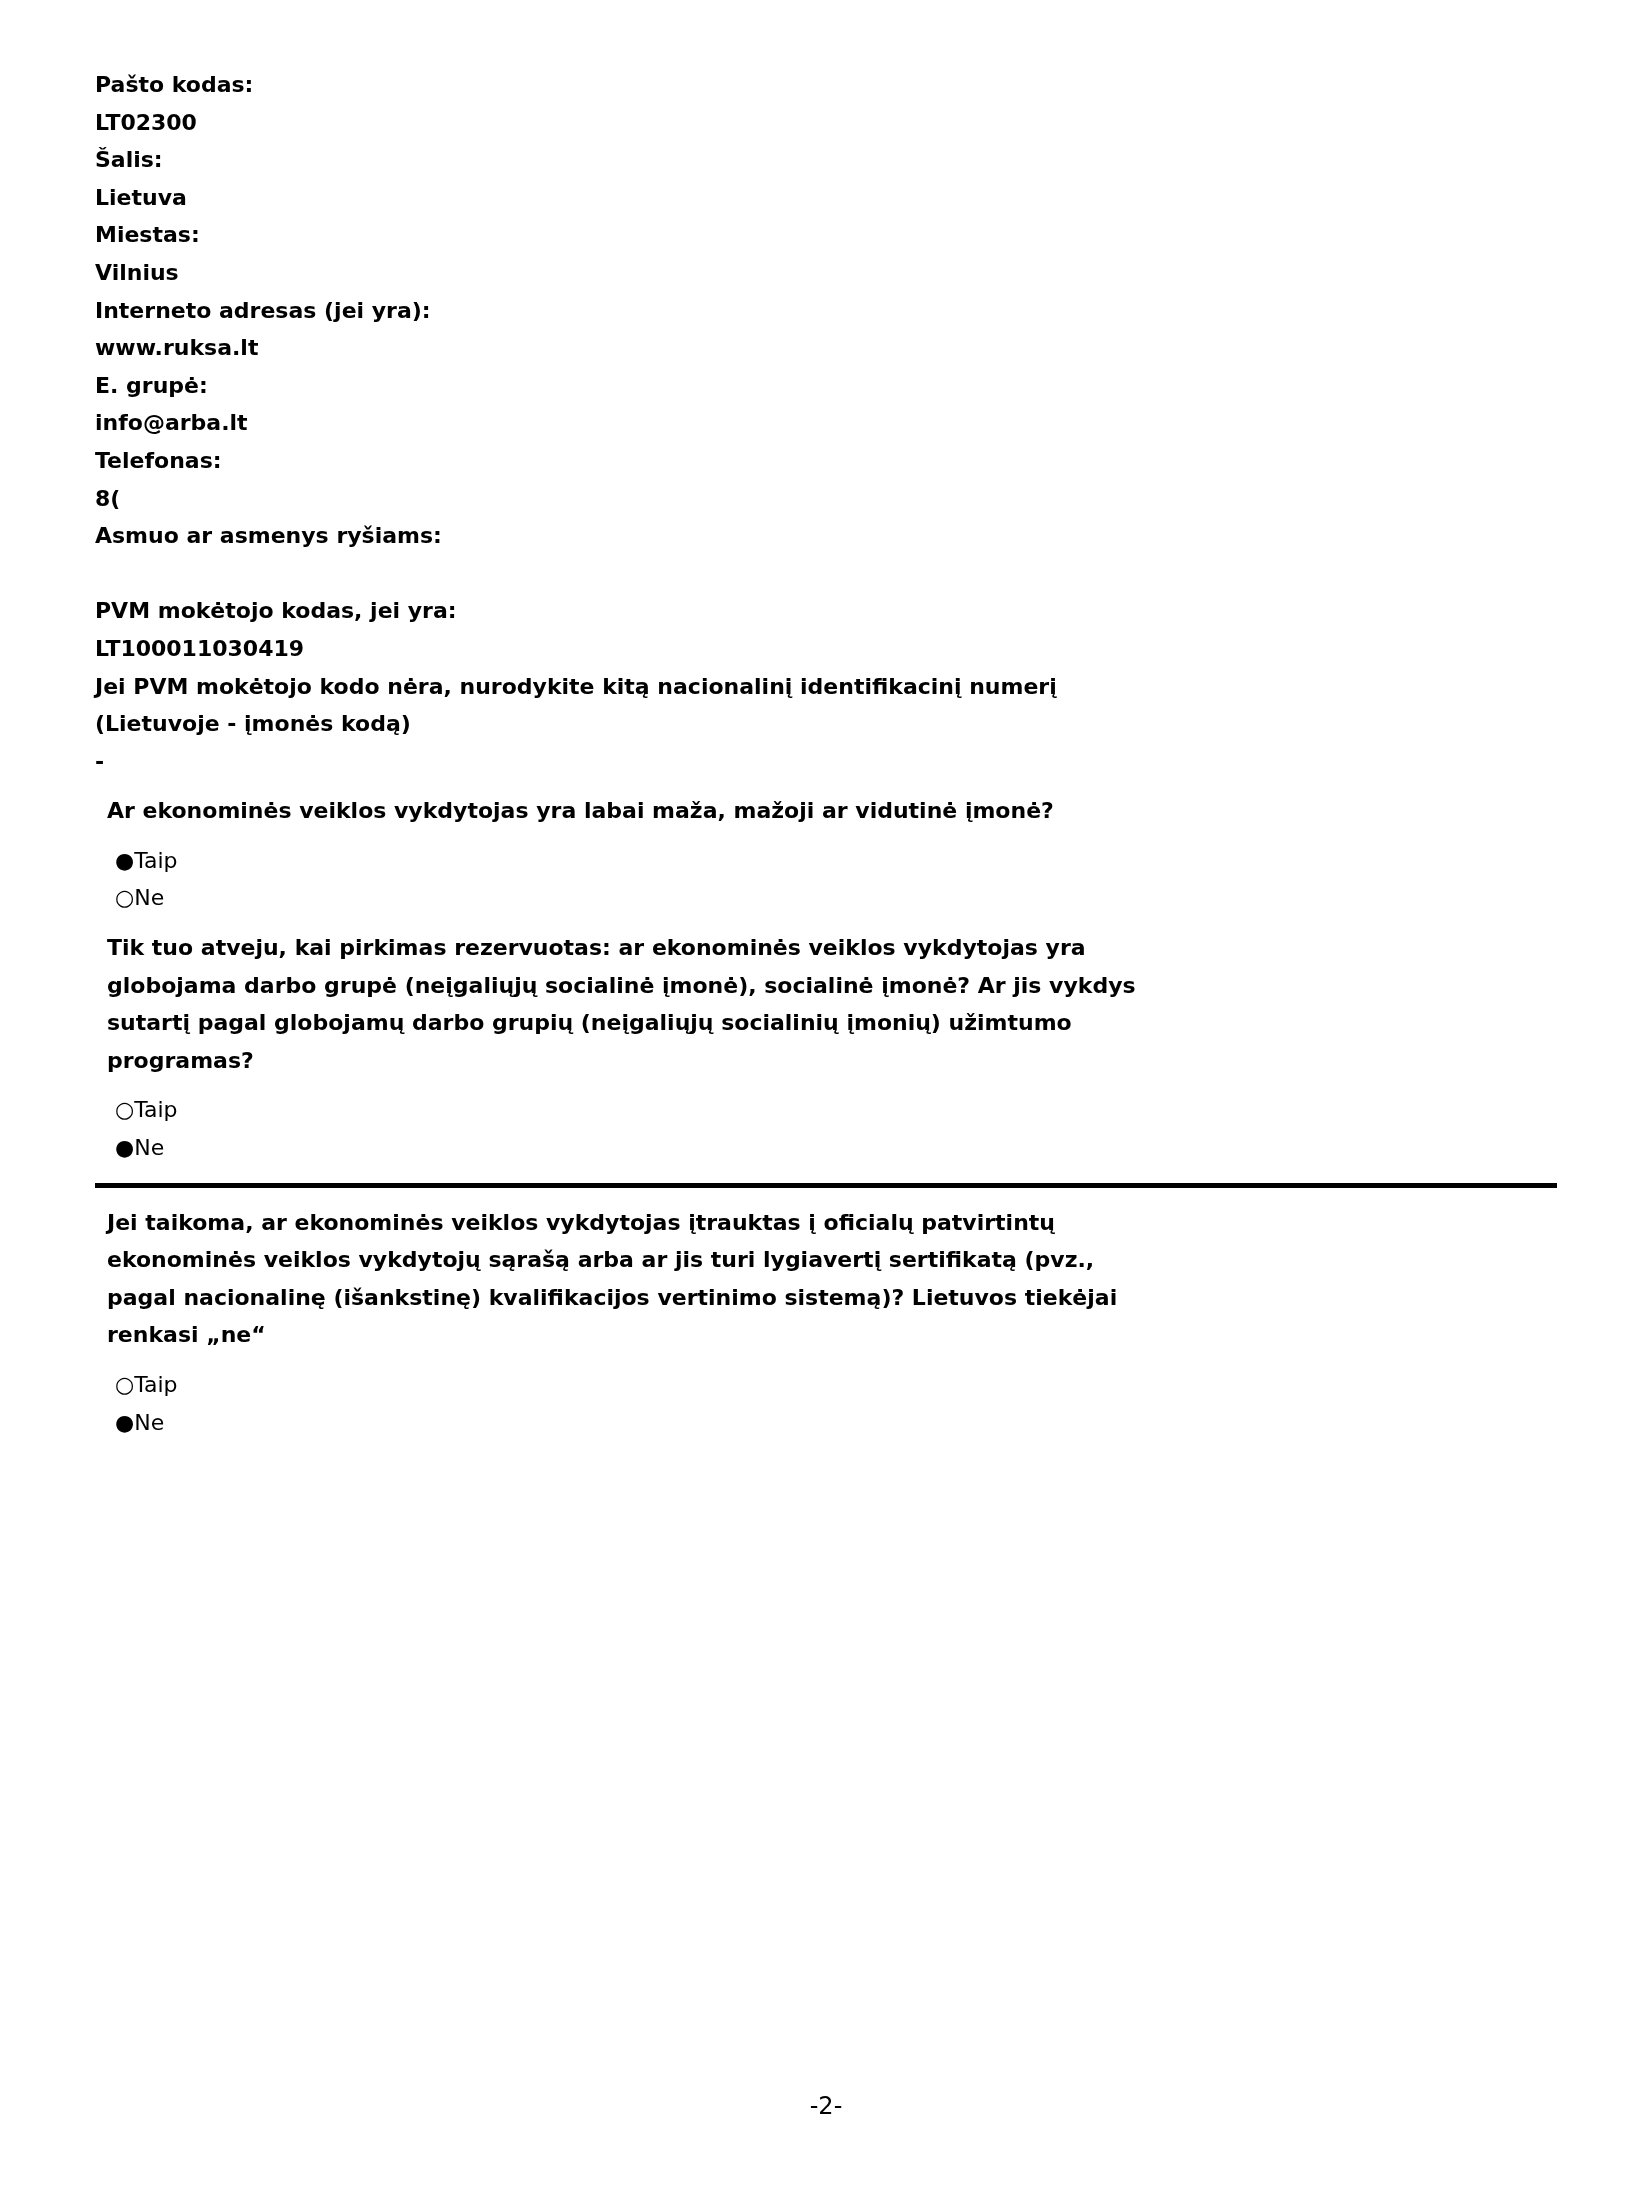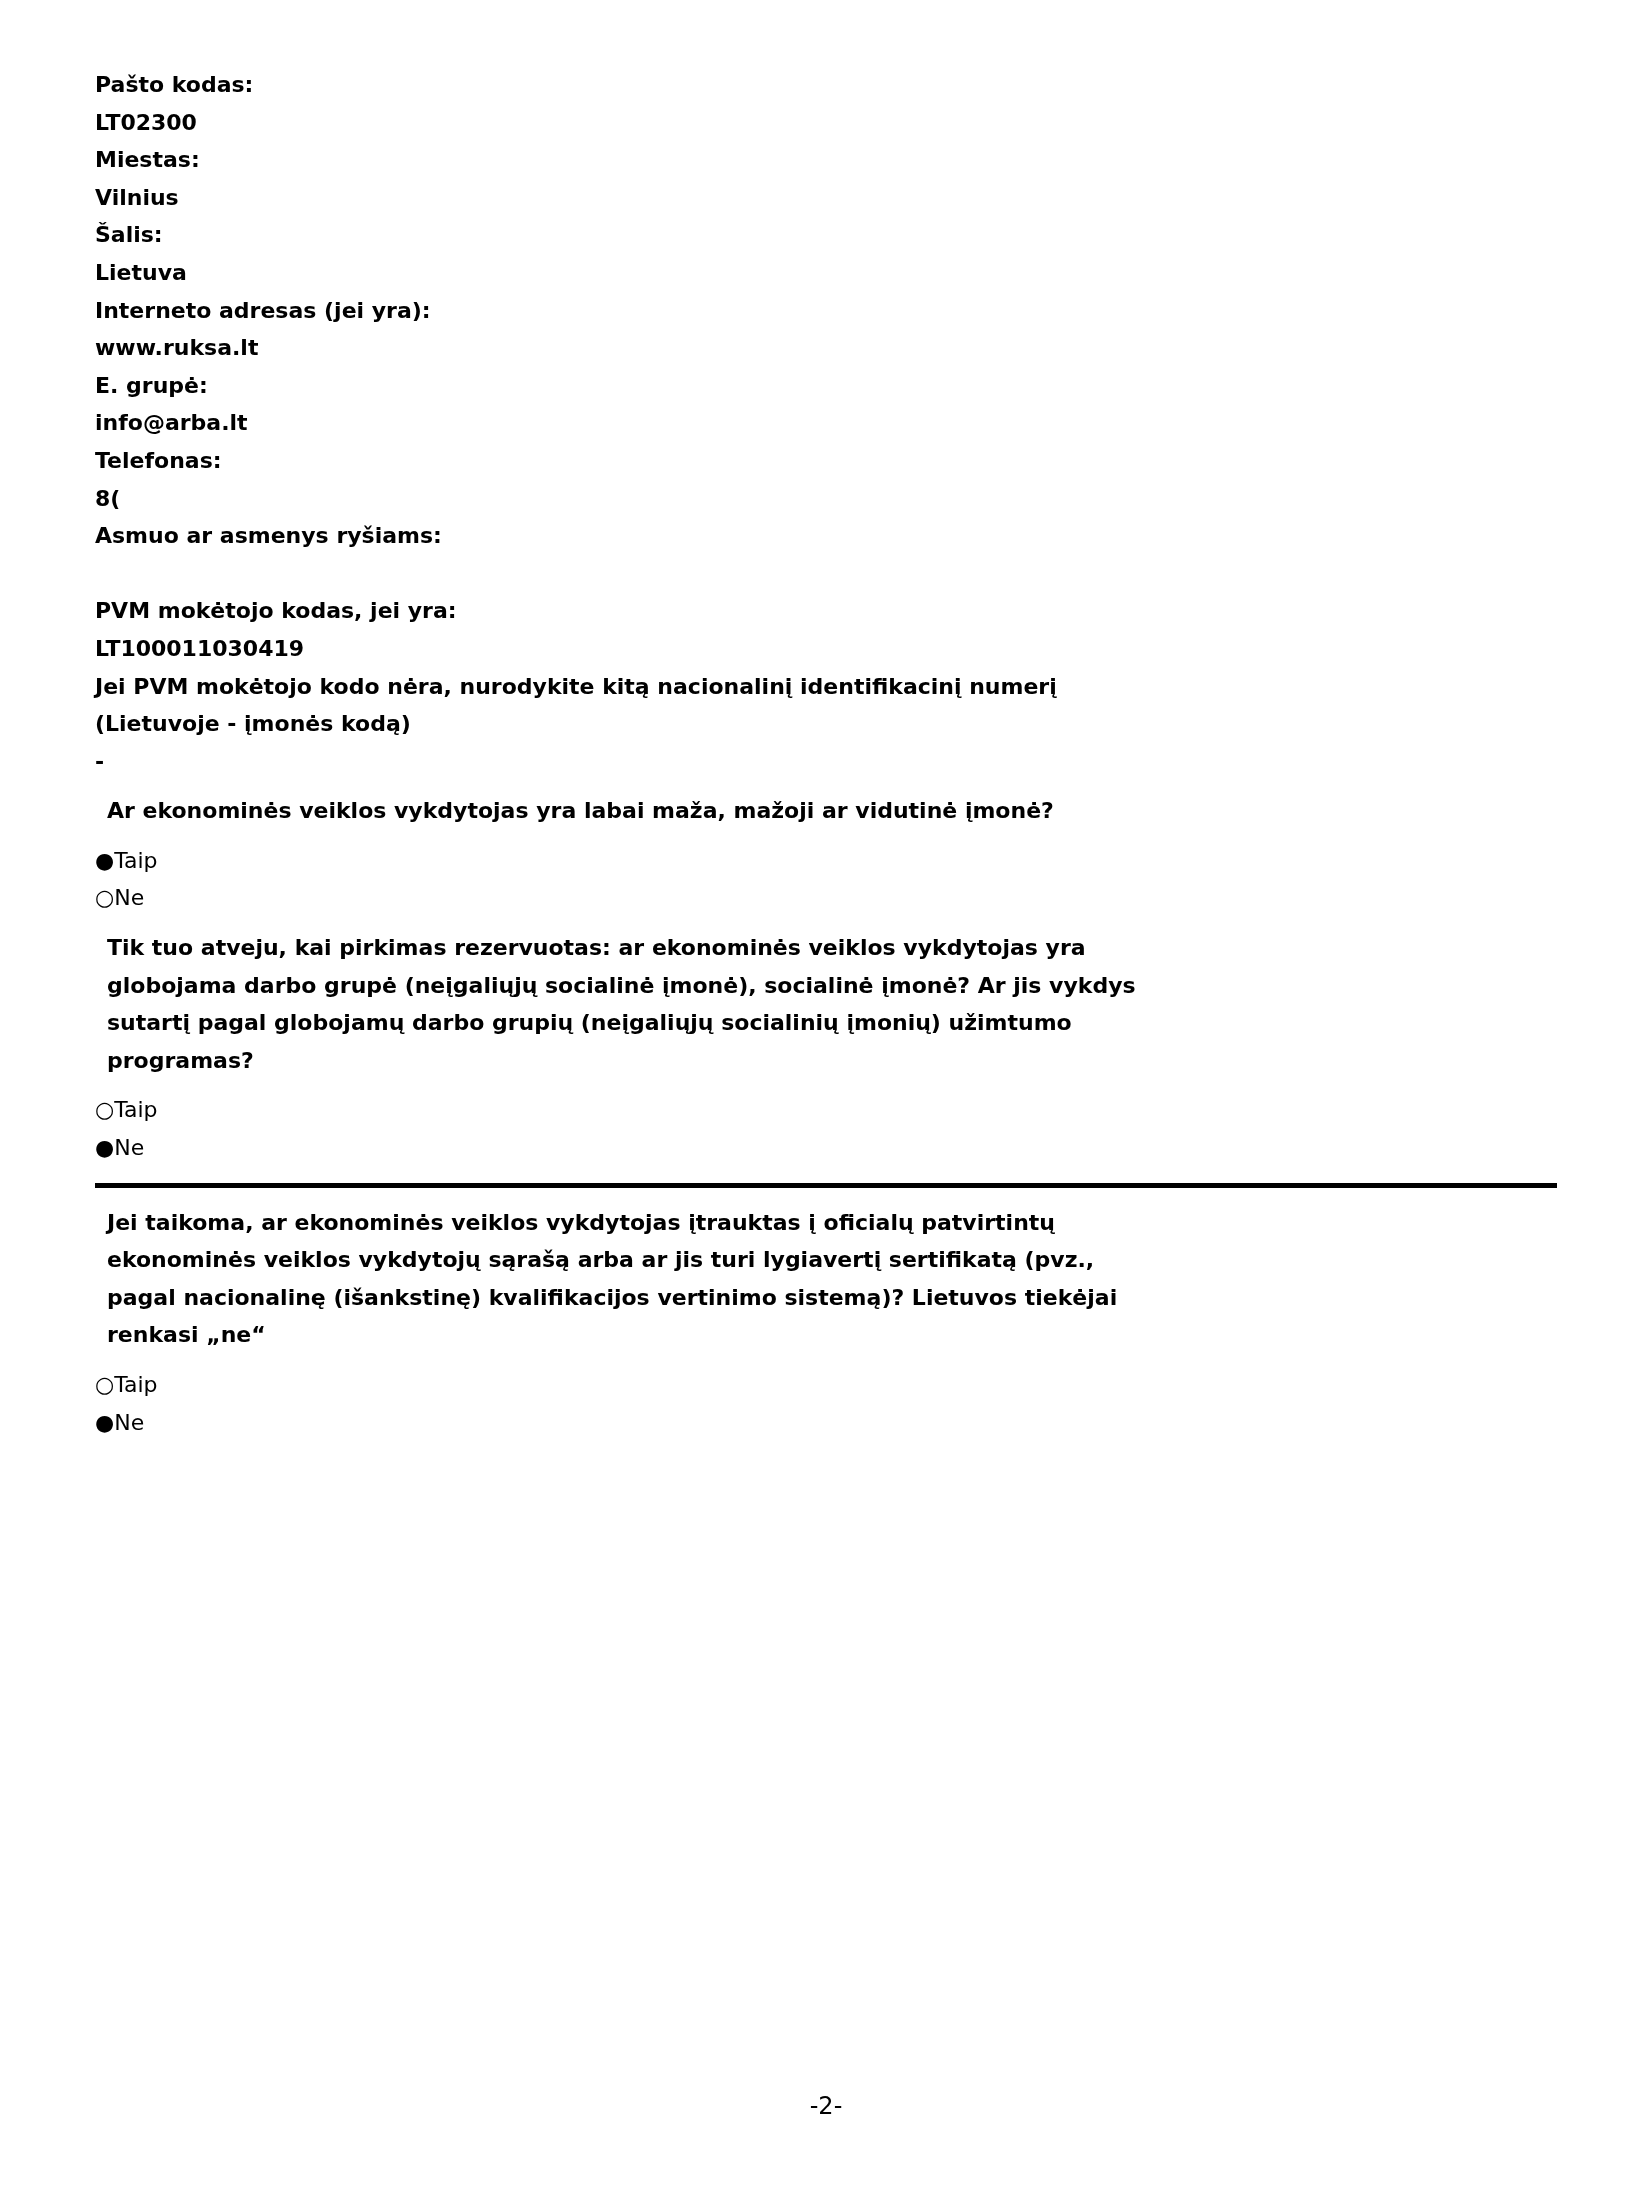--- a/index.html
+++ b/index.html
@@ -29,20 +29,21 @@
     min-height: 37.6px;
     white-space: pre-wrap;
   }
   .q-text {
     font-weight: 700;
     max-width: 1060px;
     margin: 12px;
   }
   .option {
     font-weight: 400;
+    margin-left: 20px;
   }
   .glyph {
     display: inline;
   }
   .divider {
     border: none;
     border-top: 5px solid #000000;
     width: 100%;
     margin: 16px 0 16px 0;
   }
@@ -61,27 +62,27 @@
 
 <div class="page">
   <main class="content">
 
     <section class="field">
       <div class="field-label">Pašto kodas:</div>
       <div class="field-value">LT02300</div>
     </section>
 
     <section class="field">
-      <div class="field-label">Miestas:</div>
-      <div class="field-value">Vilnius</div>
+      <div class="field-label">Šalis:</div>
+      <div class="field-value">Lietuva</div>
     </section>
 
     <section class="field">
-      <div class="field-label">Šalis:</div>
-      <div class="field-value">Lietuva</div>
+      <div class="field-label">Miestas:</div>
+      <div class="field-value">Vilnius</div>
     </section>
 
     <section class="field">
       <div class="field-label">Interneto adresas (jei yra):</div>
       <div class="field-value">www.ruksa.lt</div>
     </section>
 
     <section class="field">
       <div class="field-label">E. grupė:</div>
       <div class="field-value">info@arba.lt</div>

